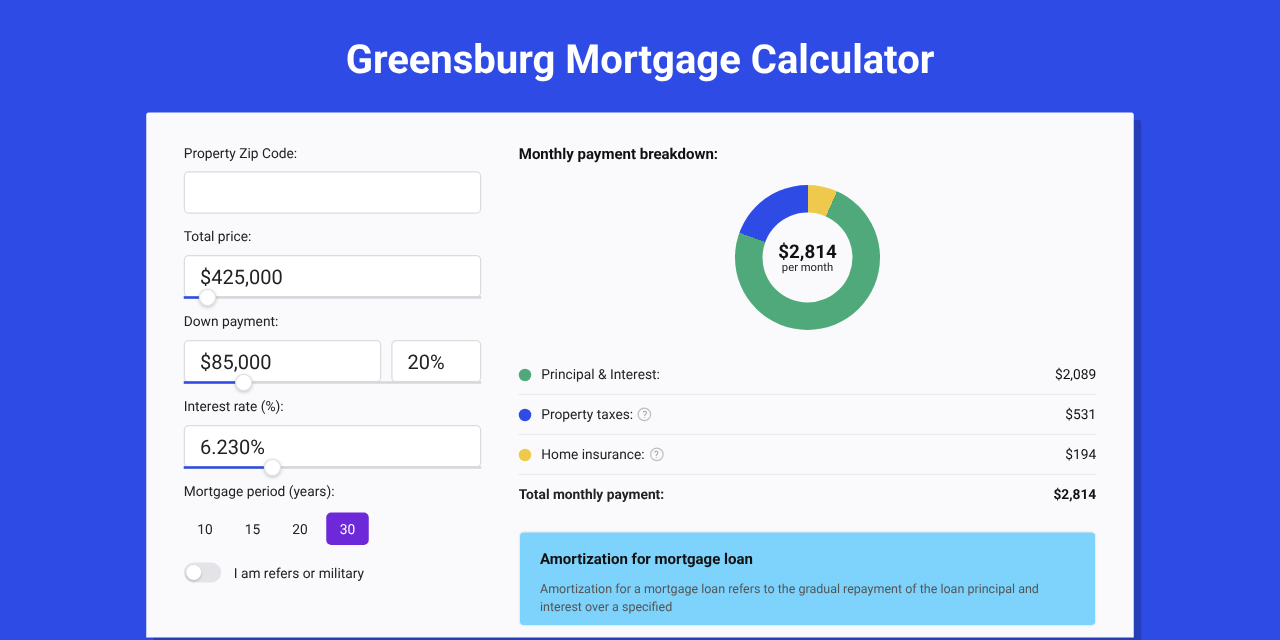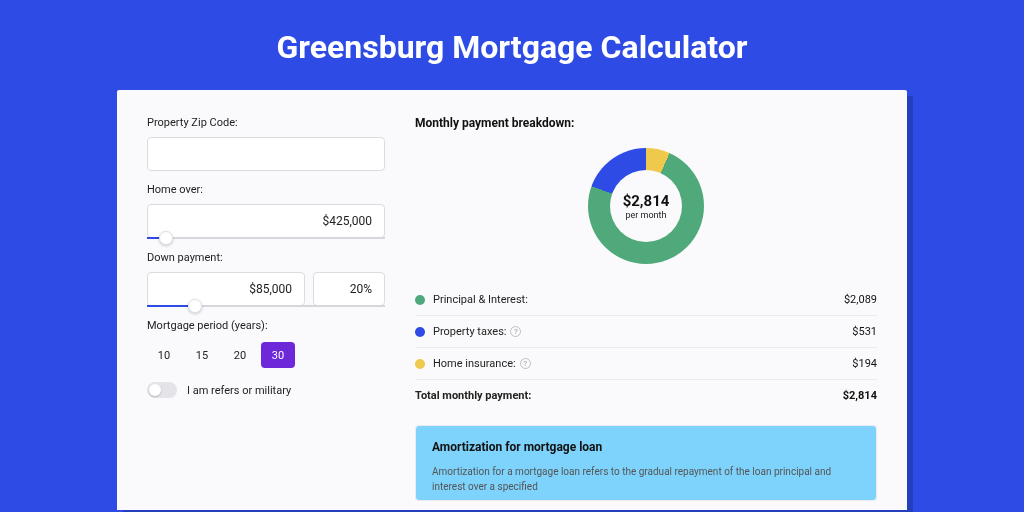--- a/index.html
+++ b/index.html
@@ -2,21 +2,21 @@
 <html><head>
 <meta charset="utf-8">
 <style>
 * { margin: 0; padding: 0; box-sizing: border-box; font-family: -apple-system, BlinkMacSystemFont, "Segoe UI", Roboto, Helvetica, Arial, sans-serif; }
 body { width: 1024px; height: 512px; background: #2e4ce5; overflow: hidden; }
 .hero-title { color: #fff; font-size: 32px; font-weight: 700; text-align: center; padding: 28px 0 24px; }
 .card { background: #fafafc; margin: 0 auto; width: 790px; height: 420px; border-radius: 2px 2px 0 0; box-shadow: 6px 6px 0 0 rgba(0,0,0,0.18); padding: 26px 30px 0 30px; display: flex; gap: 30px; overflow: hidden; }
 .left { width: 238px; flex-shrink: 0; }
 .right { flex: 1; display: flex; flex-direction: column; }
 .field-label { font-size: 11px; color: #222; margin-bottom: 8px; display: block; }
-.text-input { width: 100%; height: 34px; border: 1px solid #dcdce0; border-radius: 4px; background: #fff; padding: 0 12px; font-size: 12px; color: #222; text-align: right; }
+.text-input { width: 100%; height: 34px; border: 1px solid #dcdce0; border-radius: 4px; background: #fff; padding: 0 12px; font-size: 16px; color: #222; }
 .text-input-sm { width: 72px; }
 .field-block { margin-bottom: 12px; position: relative; }
 .slider-track { position: relative; height: 2px; background: #d6d6dc; margin-top: -1px; }
 .slider-thumb { position: absolute; top: 50%; transform: translate(-50%, -50%); width: 14px; height: 14px; border-radius: 50%; background: #fff; border: 1px solid #e2e2e6; box-shadow: 0 1px 3px rgba(0,0,0,0.2); cursor: pointer; }
 .slider-fill { position: absolute; top: 0; left: 0; height: 2px; background: #2e4ce5; }
 .dp-row { display: flex; gap: 8px; }
 .dp-row .text-input:first-child { flex: 1; }
 .period-row { display: flex; gap: 4px; padding-top: 2px; }
 .period-btn { width: 34px; height: 26px; border-radius: 4px; border: none; font-size: 11px; background: transparent; color: #222; cursor: pointer; display: flex; align-items: center; justify-content: center; }
 .period-btn.active { background: #6d28d9; color: #fff; }
@@ -53,40 +53,48 @@
 <div class="card">
 
   <div class="left">
 
     <div class="field-block">
       <label class="field-label">Property Zip Code:</label>
       <input class="text-input" type="text" value="" style="">
     </div>
 
     <div class="field-block">
-      <label class="field-label">Home over:</label>
+      <label class="field-label">Total price:</label>
       <input class="text-input" type="text" value="$425,000" style="">
       <div class="slider-track">
         <div class="slider-fill" style="width: 8%;"></div>
         <div class="slider-thumb" style="left: 8%;"></div>
       </div>
     </div>
 
     <div class="field-block">
       <label class="field-label">Down payment:</label>
       <div class="dp-row">
         <input class="text-input" type="text" value="$85,000" style="">
         <input class="text-input text-input-sm" type="text" value="20%" style="">
       </div>
       <div class="slider-track">
         <div class="slider-fill" style="width: 20%;"></div>
         <div class="slider-thumb" style="left: 20%;"></div>
       </div>
     </div>
 
+    <div class="field-block">
+      <label class="field-label">Interest rate (%):</label>
+      <input class="text-input" type="text" value="6.230%" style="">
+      <div class="slider-track">
+        <div class="slider-fill" style="width: 30%;"></div>
+        <div class="slider-thumb" style="left: 30%;"></div>
+      </div>
+    </div>
 
     <div class="field-block">
       <label class="field-label">Mortgage period (years):</label>
       <div class="period-row">
           <button class="period-btn">10</button>
           <button class="period-btn">15</button>
           <button class="period-btn">20</button>
           <button class="period-btn active">30</button>
         </div>
     </div>

